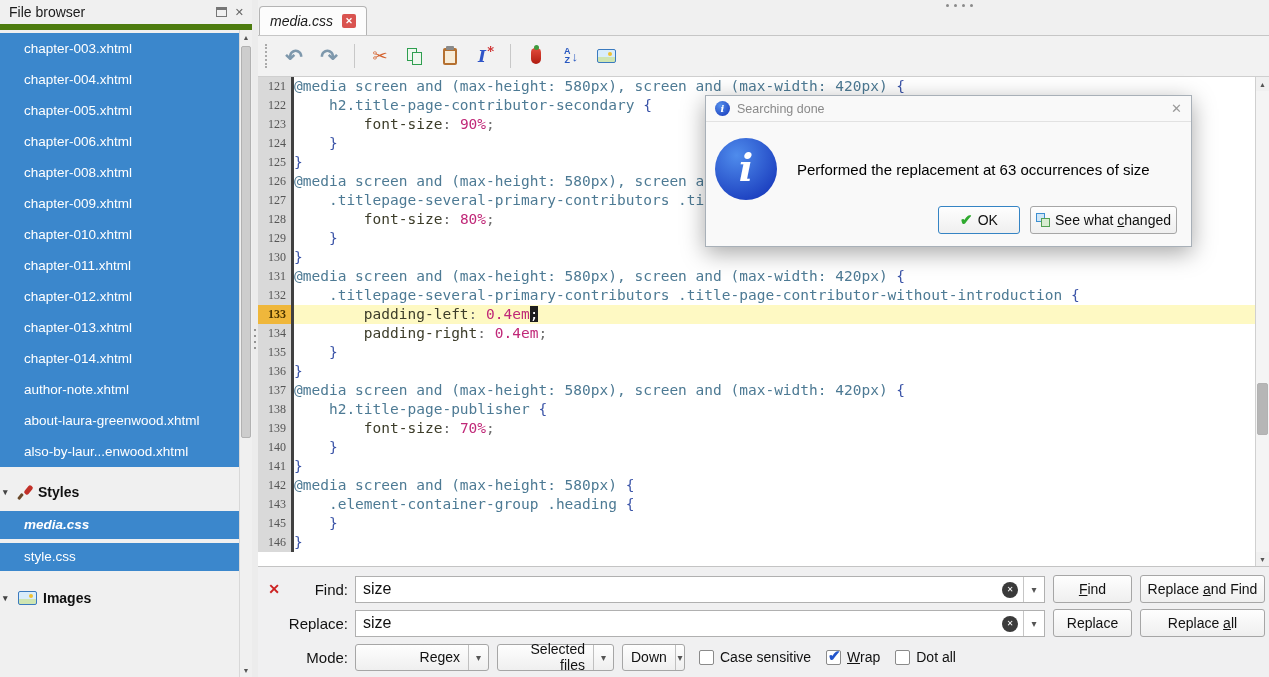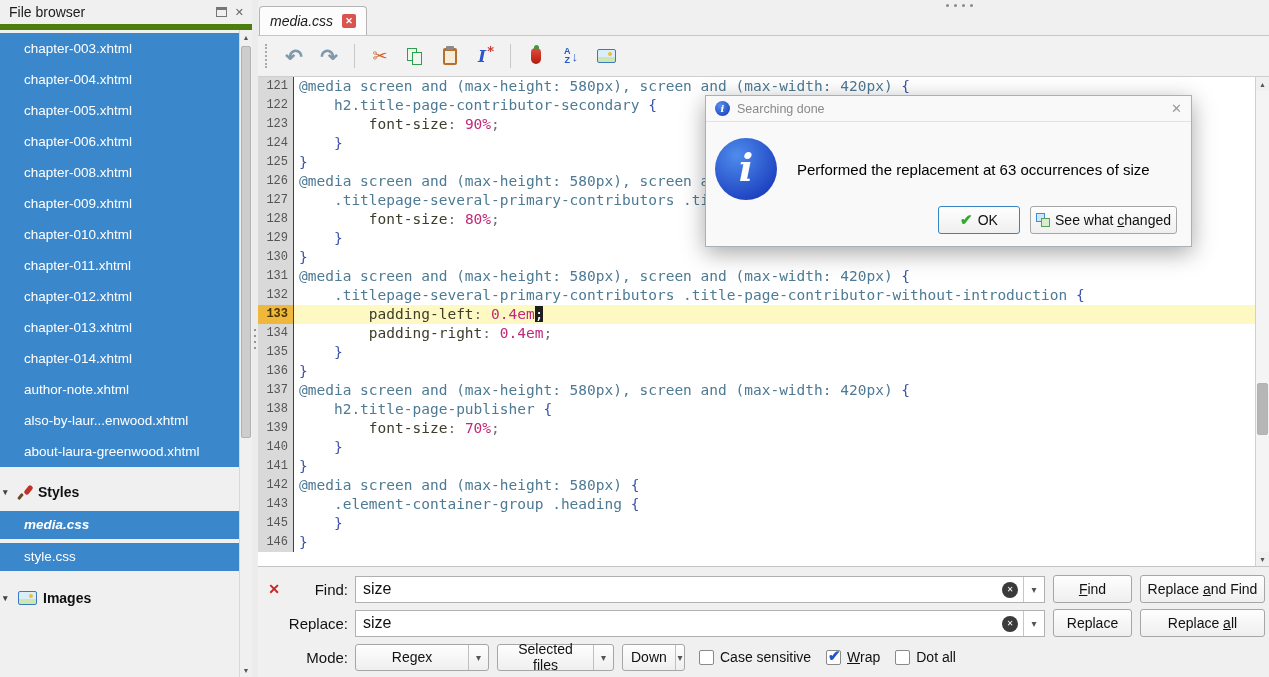--- a/index.html
+++ b/index.html
@@ -66,22 +66,22 @@
   .ic-ichar .ast{position:absolute;top:-5px;right:-8px;color:#cc2222;font-size:13px;font-style:normal}
   .ic-bulb{position:relative;width:10px;height:16px;background:linear-gradient(#e34b3c,#b01c10);border-radius:5px 5px 6px 6px}
   .ic-bulb::before{content:"";position:absolute;top:-3px;left:3px;width:5px;height:5px;background:#3f9b3f;border-radius:50%}
   .ic-sort{display:flex;align-items:center;gap:1px}
   .ic-sort .az{display:flex;flex-direction:column;font-size:9px;font-weight:bold;color:#2858c0;line-height:9px}
   .ic-sort .dn{font-size:13px;color:#2858c0;font-weight:bold}
 
   
   .editor{position:absolute;left:0;top:77px;right:14px;bottom:111px;background:#fff;overflow:hidden;font-family:"DejaVu Sans Mono",monospace;font-size:14.5px}
   .code-line{display:flex;height:19px;line-height:19px}
-  .gutter-cell{width:36px;background:#d9d9d9;color:#555;text-align:right;padding-right:5px;font-size:12px;border-right:1px solid #404040;flex:none;font-family:Liberation Mono, monospace}
-  .code-text{flex:1;white-space:pre;padding-left:5px}
+  .gutter-cell{width:36px;background:#d9d9d9;color:#555;text-align:right;padding-right:5px;font-size:12px;border-right:3px solid #404040;flex:none;font-family:Liberation Serif, serif}
+  .code-text{flex:1;white-space:pre;}
   .code-line.hl .code-text{background:#fef9c3}
   .code-line.hl .gutter-cell{background:#efb73b;color:#4a3400;font-weight:bold}
   .tk-sel{color:#4d7a94}
   .tk-brace{color:#3c55a8}
   .tk-prop{color:#3d3d2a}
   .tk-val{color:#c02878}
   .tk-punct{color:#6e6e6e}
   .tk-cursor{background:#1e1e1e;color:#fff}
 
   
@@ -91,21 +91,21 @@
   .close-search{color:#cc2222;font-weight:bold;font-size:14px}
   .slabel{width:64px;text-align:right;margin-right:7px;color:#111;font-size:15px;flex:none}
   .combo-input{position:relative;width:690px;height:27px;background:#fff;border:1px solid #b0b0b0;flex:none}
   .combo-input input{position:absolute;left:0;top:0;bottom:0;right:46px;border:none;outline:none;padding-left:7px;font-size:16px;font-family:inherit;background:transparent;color:#111}
   .clear-ic{position:absolute;right:26px;top:5px;width:16px;height:16px;border-radius:50%;background:#3a3a3a;color:#fff;font-size:8px;line-height:16px;text-align:center}
   .combo-arrow{position:absolute;right:0;top:0;bottom:0;width:21px;border-left:1px solid #c6c6c6;display:flex;align-items:center;justify-content:center;color:#555;font-size:10px}
   .btn{height:28px;background:linear-gradient(#fefefe,#efefef);border:1px solid #a6a6a6;border-radius:3px;font-size:14px;font-family:inherit;color:#111;display:flex;align-items:center;justify-content:center;gap:5px;padding:0 5px;flex:none}
   .w-find{width:79px;margin-left:8px}
   .w-raf{width:125px;margin-left:8px}
   .sel{height:27px;background:linear-gradient(#fefefe,#efefef);border:1px solid #a6a6a6;border-radius:3px;display:flex;align-items:center;margin-right:8px;flex:none}
-  .sel .sel-text{padding:0 8px;flex:1;text-align:center}
+  .sel .sel-text{padding:0 8px;flex:1;text-align:right}
   .sel .sel-arrow{width:20px;height:100%;border-left:1px solid #c0c0c0;display:flex;align-items:center;justify-content:center;color:#555;font-size:10px}
   .w-mode{width:134px}.w-scope{width:117px}.w-dir{width:63px;margin-right:14px}
   .cb{display:flex;align-items:center;margin-right:15px;flex:none}
   .cb .box{width:15px;height:15px;background:#fff;border:1px solid #8a8a8a;border-radius:2px;position:relative;margin-right:6px;flex:none}
   .cb .mark{display:none;position:absolute;left:1px;top:-4px;color:#2255cc;font-size:15px;font-weight:bold}
   .cb.checked .mark{display:block}
 
   
   #dialog{position:absolute;left:705px;top:95px;width:487px;height:152px;background:#f9f9f9;border:1px solid #a8b0b8;box-shadow:0 6px 22px rgba(0,0,0,.35);z-index:50}
   .dlg-title{height:26px;display:flex;align-items:center;padding:0 9px;gap:7px;color:#8a8a8a;font-size:12.5px;border-bottom:1px solid #e2e2e2}
@@ -141,22 +141,22 @@
         <div class="fb-item">chapter-005.xhtml</div>
         <div class="fb-item">chapter-006.xhtml</div>
         <div class="fb-item">chapter-008.xhtml</div>
         <div class="fb-item">chapter-009.xhtml</div>
         <div class="fb-item">chapter-010.xhtml</div>
         <div class="fb-item">chapter-011.xhtml</div>
         <div class="fb-item">chapter-012.xhtml</div>
         <div class="fb-item">chapter-013.xhtml</div>
         <div class="fb-item">chapter-014.xhtml</div>
         <div class="fb-item">author-note.xhtml</div>
+        <div class="fb-item">about-laura-greenwood.xhtml</div>
         <div class="fb-item">also-by-laur...enwood.xhtml</div>
-        <div class="fb-item">about-laura-greenwood.xhtml</div>
       </div>
     <div class="fb-spacer1"></div>
     <div class="section-header">
       <span class="tw">▾</span>
       <span class="ic-styles"></span>
       <span>Styles</span>
     </div>
     <div class="style-files">
         <div class="fb-item active-file">media.css</div>
         <div class="fb-item">style.css</div>

